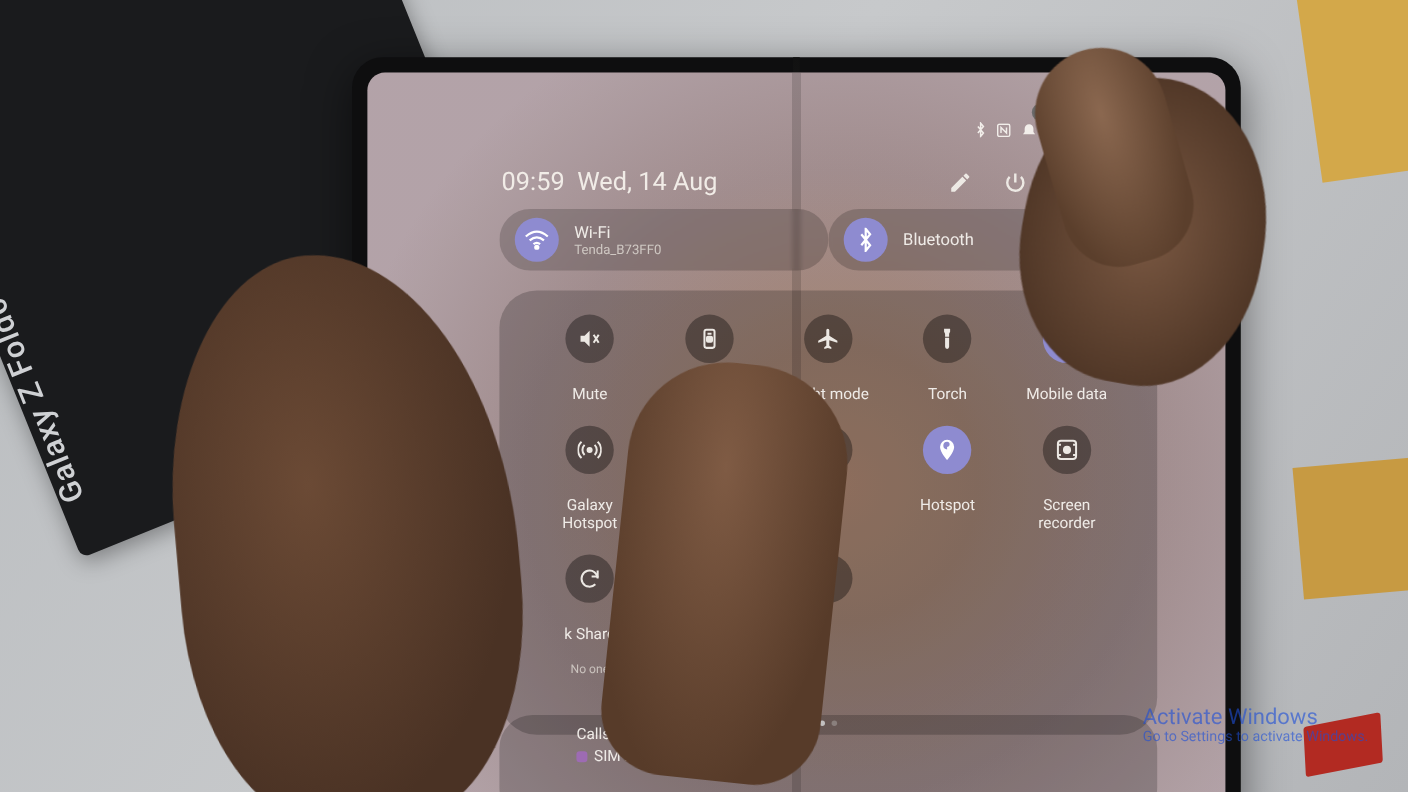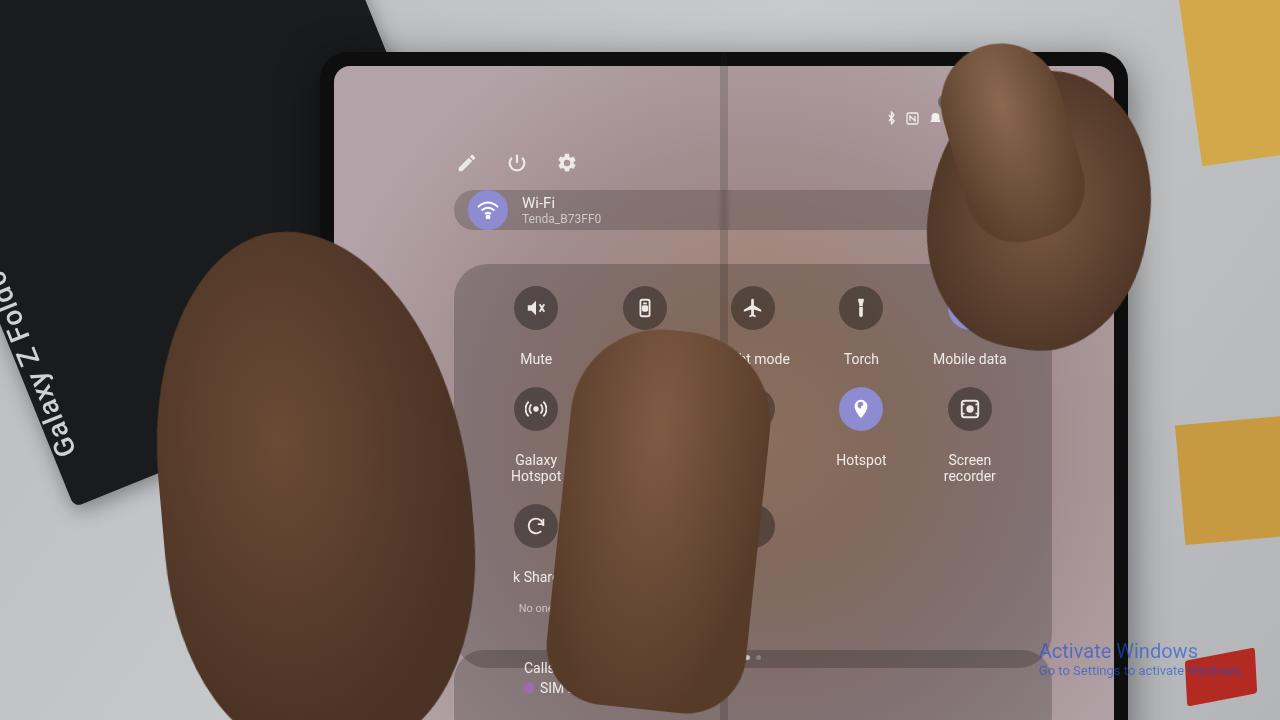--- a/index.html
+++ b/index.html
@@ -71,21 +71,21 @@
   .header {
     position:absolute; left:122px; top:86px; right:40px;
     display:flex; align-items:center; justify-content:space-between;
   }
   .header .datetime { font-size:23px; font-weight:400; color:#F1ECE7; }
   .header .icons { display:flex; gap:28px; padding-right:90px; }
   .header .icons .ico { width:22px; height:22px; color:#EDE9E4; }
 
   .pill-row {
     position:absolute; left:120px; top:124px; right:62px;
-    display:flex; flex-direction:column;
+    display:flex; 
   }
   .pill {
     flex:1; height:56px; background:var(--panel); backdrop-filter: blur(2px);
     border-radius:30px; display:flex; align-items:center; gap:14px; padding:0 14px;
   }
   .pill .chip { width:40px; height:40px; border-radius:50%; background:var(--tile-active); display:flex; align-items:center; justify-content:center; }
   .pill .labels { display:flex; flex-direction:column; }
   .pill .labels .t { font-size:15px; color:var(--text); }
   .pill .labels .s { font-size:12px; color:#D7D1CB; opacity:.9; }
 
@@ -206,20 +206,23 @@
       <span class="batt">98%</span>
       <span>
           <svg width="11" height="16" viewBox="0 0 11 16" fill="currentColor">
             <rect x="1.5" y="2" width="8" height="13" rx="1.5"></rect>
             <rect x="4" y="0" width="3" height="2" rx="1"></rect>
           </svg>
         </span>
     </div>
 
     <div class="header">
+      <div class="datetime">
+        <span>09:59</span>&nbsp;&nbsp;<span>Wed, 14 Aug</span>
+      </div>
       <div class="icons">
         <span class="ico"><svg viewBox="0 0 24 24" width="22" height="22" fill="currentColor">
               <path d="M3 17.25V21h3.75L17.81 9.94l-3.75-3.75L3 17.25zM20.71 7.04a1 1 0 0 0 0-1.41l-2.34-2.34a1 1 0 0 0-1.41 0l-1.83 1.83 3.75 3.75 1.83-1.83z"></path>
             </svg></span>
         <span class="ico"><svg viewBox="0 0 24 24" width="22" height="22" fill="none" stroke="currentColor" stroke-width="2.4">
               <path d="M12 3v9"></path>
               <path d="M6.4 6.4a8 8 0 1 0 11.2 0"></path>
             </svg></span>
         <span class="ico"><svg viewBox="0 0 24 24" width="22" height="22" fill="currentColor">
               <path d="M19.14 12.94a7.49 7.49 0 0 0 .05-.94 7.49 7.49 0 0 0-.05-.94l2.03-1.58a.5.5 0 0 0 .12-.64l-1.92-3.32a.5.5 0 0 0-.61-.22l-2.39.96a7.03 7.03 0 0 0-1.62-.94l-.36-2.54A.5.5 0 0 0 13.9 2h-3.8a.5.5 0 0 0-.49.42l-.36 2.54c-.58.24-1.12.55-1.62.94l-2.39-.96a.5.5 0 0 0-.61.22L2.71 8.48a.5.5 0 0 0 .12.64l2.03 1.58c-.03.31-.05.63-.05.94s.02.63.05.94L2.83 14.16a.5.5 0 0 0-.12.64l1.92 3.32c.14.24.43.34.61.22l2.39-.96c.5.39 1.04.7 1.62.94l.36 2.54c.4.24.25.42.49.42h3.8c.24 0 .45-.18.49-.42l.36-2.54c.58-.24 1.12-.55 1.62-.94l2.39.96c.24.1.5 0 .61-.22l1.92-3.32a.5.5 0 0 0-.12-.64l-2.03-1.58zM12 15.5A3.5 3.5 0 1 1 12 8.5a3.5 3.5 0 0 1 0 7z"></path>
@@ -235,20 +238,30 @@
               <path d="M4.5 9.5 Q11 4 17.5 9.5"></path>
               <path d="M8 13 Q11 10.5 14 13"></path>
               <circle cx="11" cy="16" r="1.4" fill="#fff"></circle>
             </svg>
         </div>
         <div class="labels">
           <div class="t">Wi-Fi</div>
           <div class="s">Tenda_B73FF0</div>
         </div>
       </div>
+      <div class="pill">
+        <div class="chip">
+          <svg width="14" height="22" viewBox="0 0 14 22" fill="none" stroke="#fff" stroke-width="2">
+              <path d="M3 6 L11 16 L7 21 L7 1 L11 6 L3 16"></path>
+            </svg>
+        </div>
+        <div class="labels">
+          <div class="t">Bluetooth</div>
+        </div>
+      </div>
     </div>
 
     <div class="grid-panel">
       <div class="tiles" id="tile-grid">
           <div class="tile">
             <div class="dot">
               <svg width="22" height="22" viewBox="0 0 24 24" fill="currentColor">
                 <path d="M3 9v6h4l5 5V4L7 9H3z"></path>
                 <path d="M16 8l5 8M21 8l-5 8" stroke="currentColor" stroke-width="2" fill="none"></path>
               </svg>

